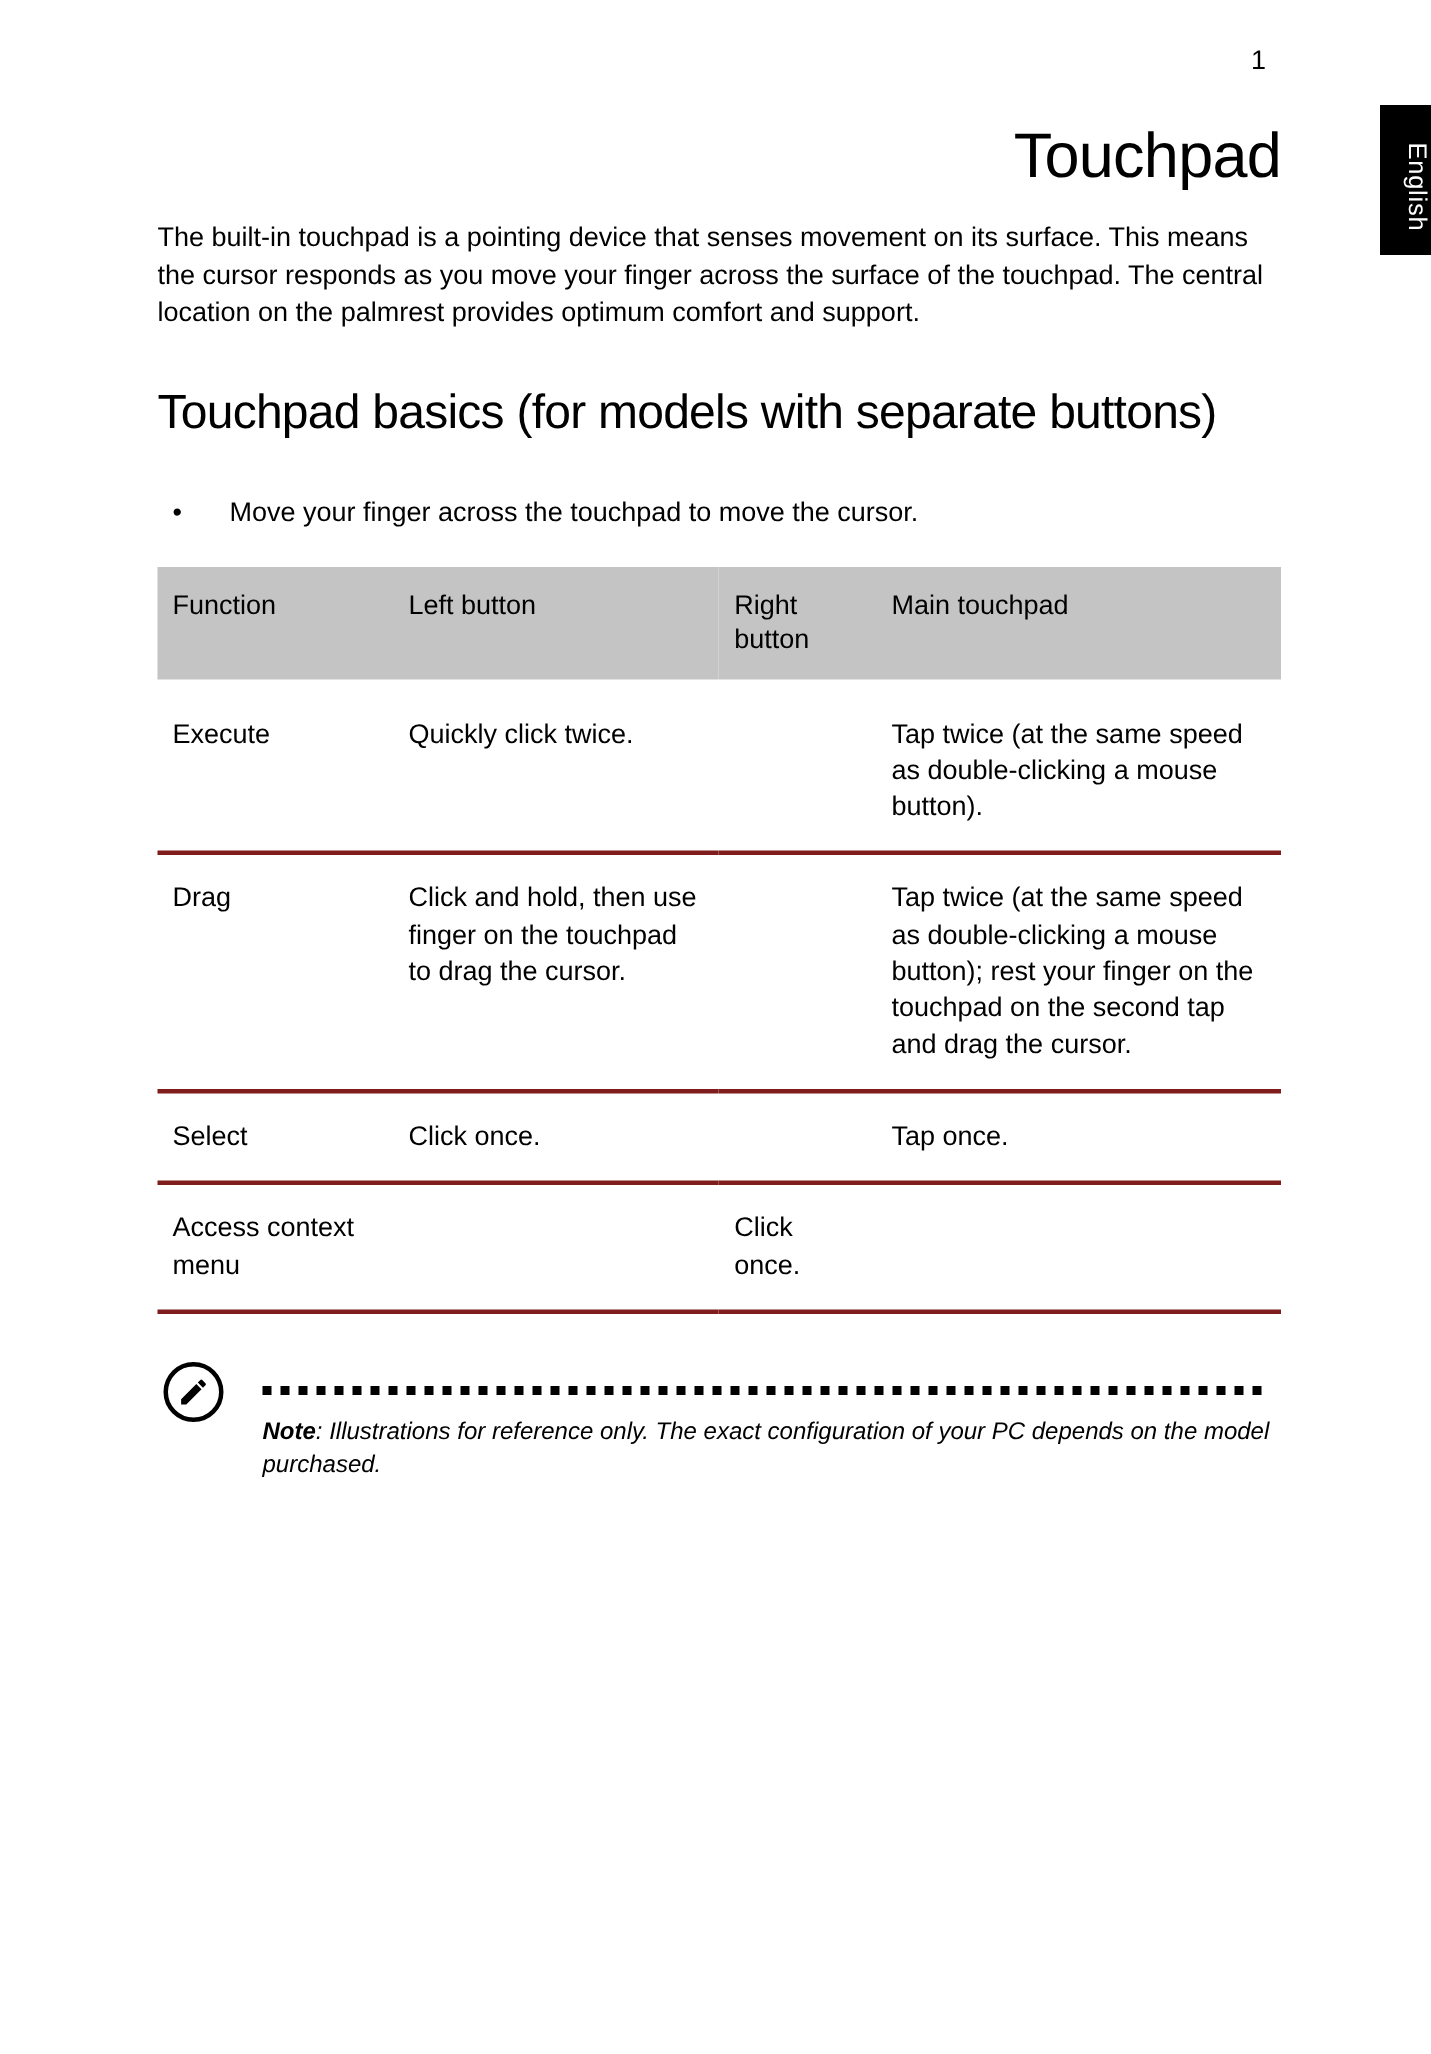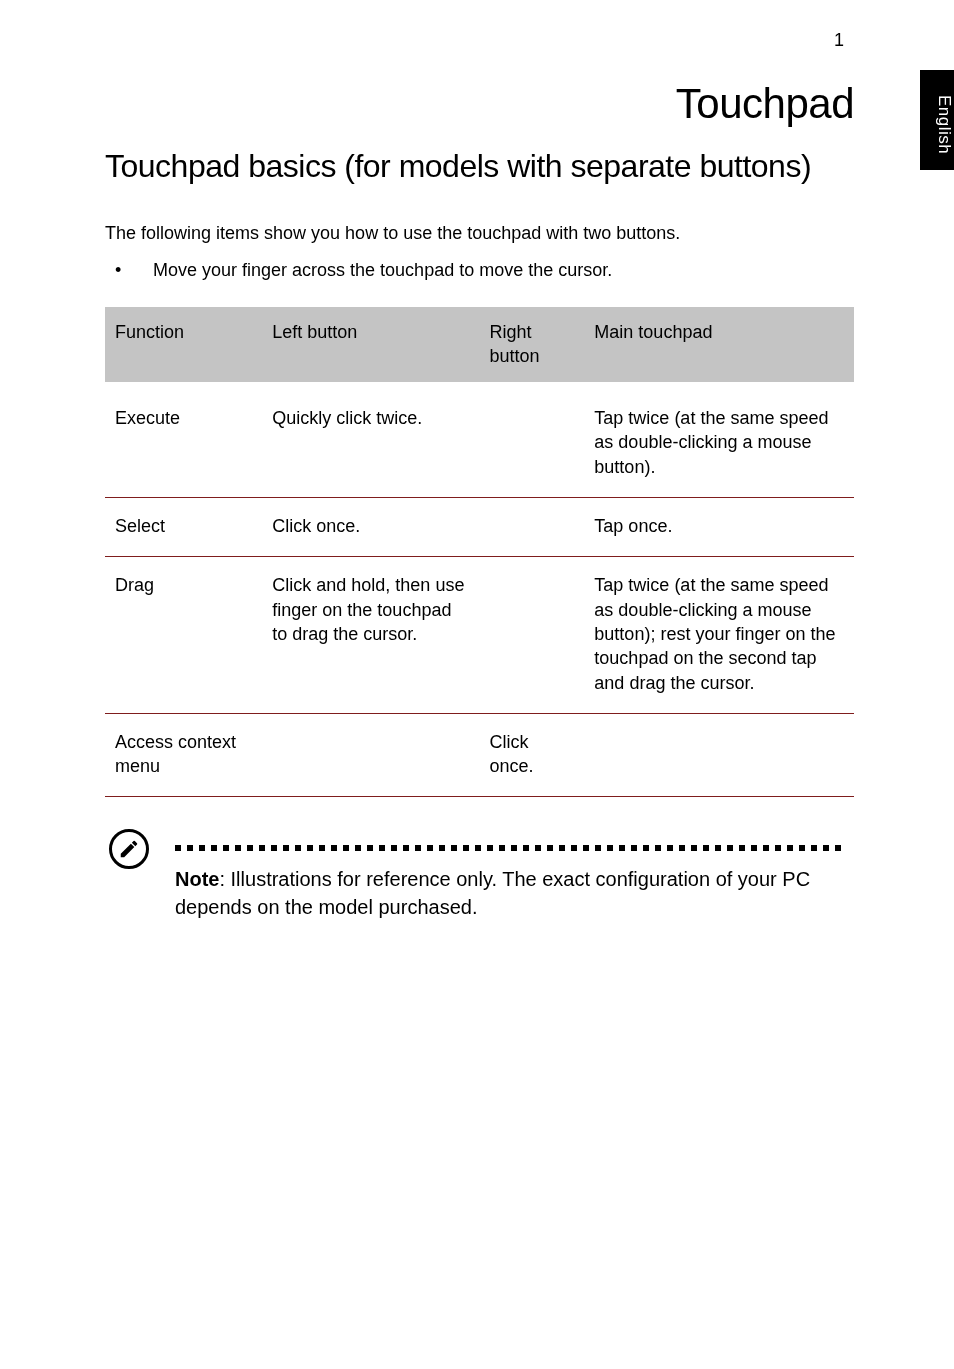--- a/index.html
+++ b/index.html
@@ -107,21 +107,21 @@
     th:nth-child(3), td:nth-child(3) {
       width: 14%;
     }
     th:nth-child(4), td:nth-child(4) {
       width: 36%;
     }
     tbody td {
       padding: 16px 10px 18px 10px;
       vertical-align: top;
       line-height: 1.35;
-      border-bottom: 1px solid #7f1d1d;
+      border-bottom: 3px solid #7f1d1d;
     }
     tbody tr:first-child td {
       padding-top: 24px;
     }
     .note-block {
       display: flex;
       align-items: flex-start;
       margin-top: 10px;
     }
     .note-icon-wrap {
@@ -147,40 +147,41 @@
       gap: 6px;
       margin-bottom: 14px;
       padding-top: 18px;
     }
     .dot {
       width: 6px;
       height: 6px;
       background: #000;
     }
     .note-text {
-      font-size: 20px;
-      line-height: 1.4;
+      font-size: 16px;
+      line-height: 1.4;
+      font-style: italic;
     }
     .note-text .bold {
       font-weight: bold;
     }
   </style>
 </head>
 <body>
 
 <div class="page">
   <div class="page-number">1</div>
   <div class="side-tab">English</div>
 
   <h1>Touchpad</h1>
 
+  <p class="intro-text">The built-in touchpad is a pointing device that senses movement on its surface. This means the cursor responds as you move your finger across the surface of the touchpad. The central location on the palmrest provides optimum comfort and support.</p>
 
   <h2>Touchpad basics (for models with separate buttons)</h2>
 
-  <p class="section-text">The following items show you how to use the touchpad with two buttons.</p>
 
   <ul>
     <li>Move your finger across the touchpad to move the cursor.</li>
   </ul>
 
   <table>
     <thead>
       <tr>
         <th>Function</th>
         <th>Left button</th>
@@ -189,30 +190,30 @@
       </tr>
     </thead>
     <tbody>
       <tr>
         <td>Execute</td>
         <td>Quickly click twice.</td>
         <td></td>
         <td>Tap twice (at the same speed as double-clicking a mouse button).</td>
       </tr>
       <tr>
+        <td>Drag</td>
+        <td>Click and hold, then use finger on the touchpad to drag the cursor.</td>
+        <td></td>
+        <td>Tap twice (at the same speed as double-clicking a mouse button); rest your finger on the touchpad on the second tap and drag the cursor.</td>
+      </tr>
+      <tr>
         <td>Select</td>
         <td>Click once.</td>
         <td></td>
         <td>Tap once.</td>
-      </tr>
-      <tr>
-        <td>Drag</td>
-        <td>Click and hold, then use finger on the touchpad to drag the cursor.</td>
-        <td></td>
-        <td>Tap twice (at the same speed as double-clicking a mouse button); rest your finger on the touchpad on the second tap and drag the cursor.</td>
       </tr>
       <tr>
         <td>Access context menu</td>
         <td></td>
         <td>Click once.</td>
         <td></td>
       </tr>
     </tbody>
   </table>
 

